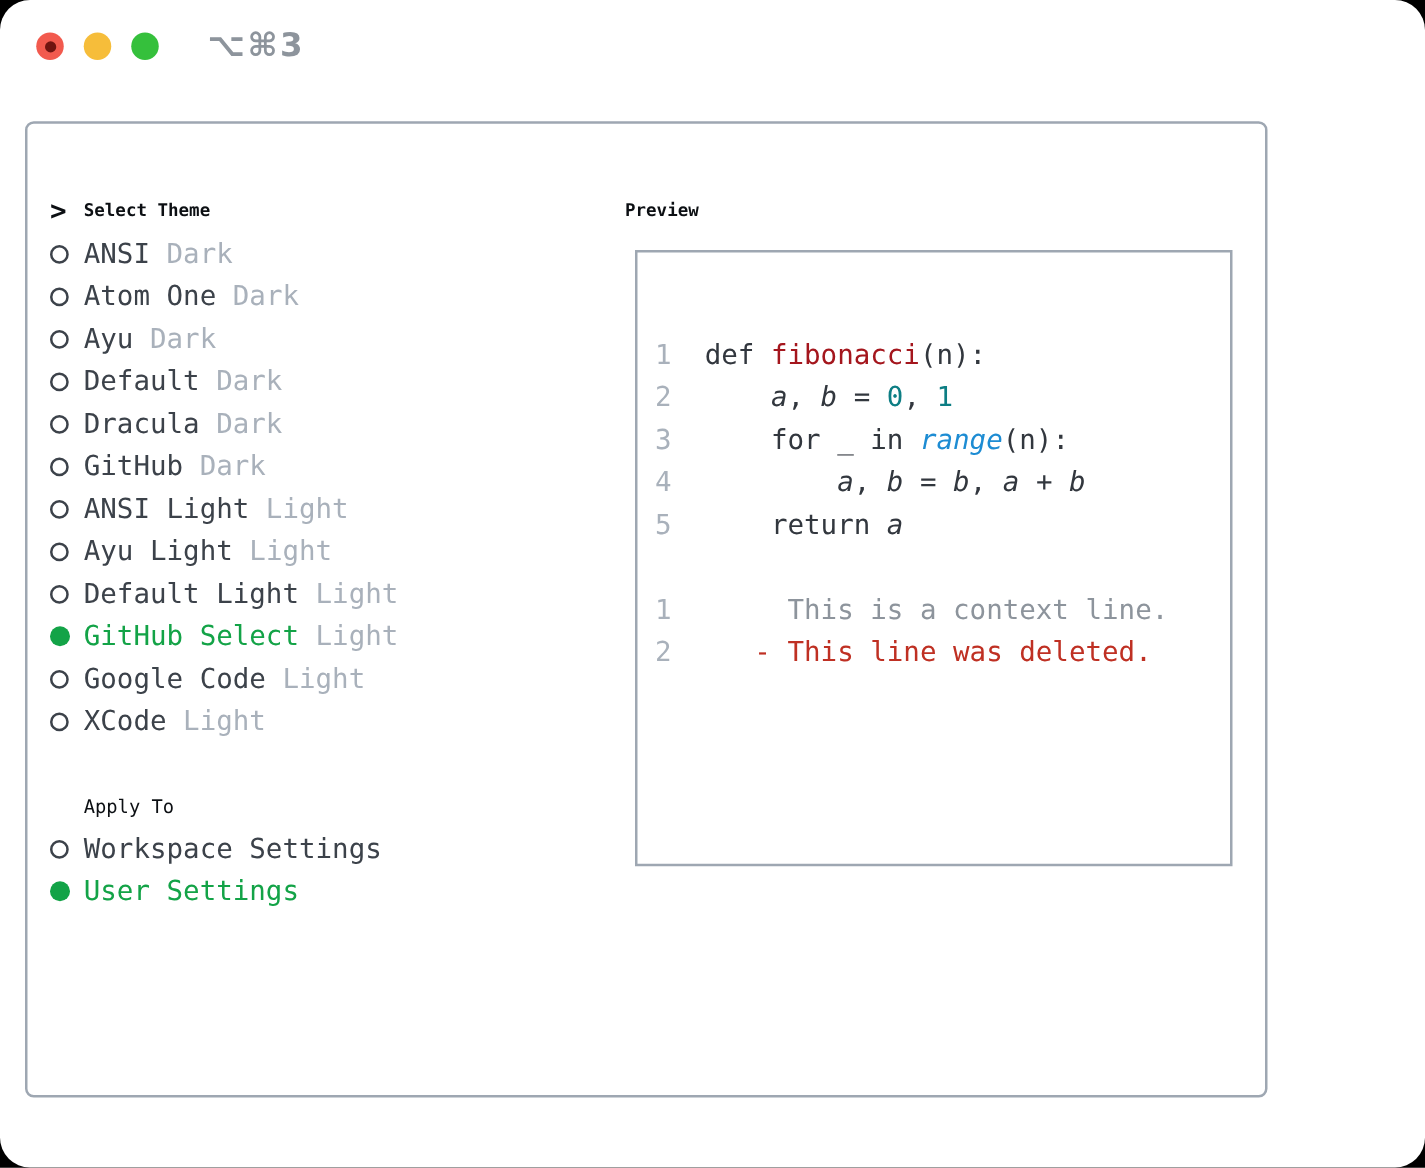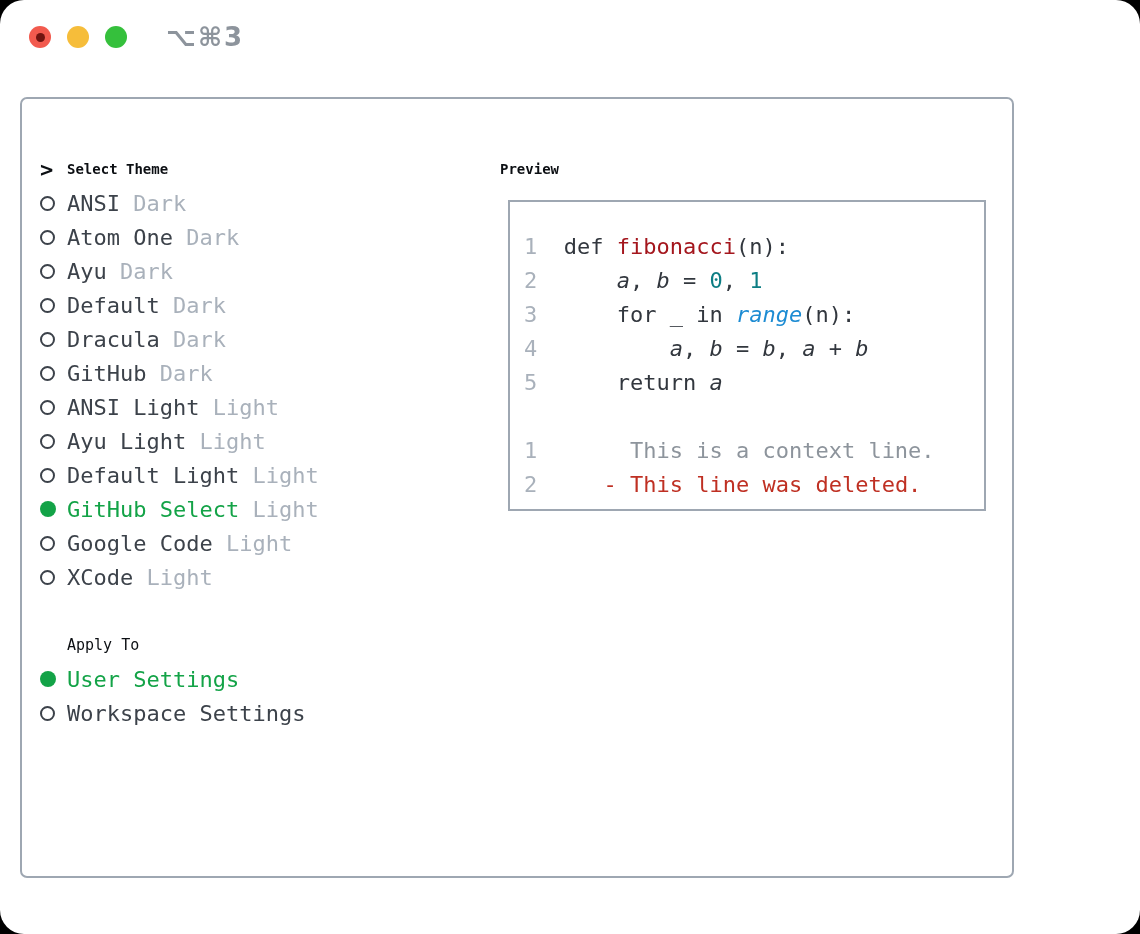--- a/index.html
+++ b/index.html
@@ -35,23 +35,23 @@
   .hdr2{color:var(--text_black);font-size:15px;}
   .radio{box-sizing:border-box;width:15px;height:15px;border-radius:50%;border:2px solid var(--text_dark);}
   .radio.sel{width:16px;height:16px;border:none;background:var(--accent_green);}
   .nm{white-space:pre;}
   .sel-text .nm{color:var(--accent_green);}
   .sfx{white-space:pre;color:var(--muted_gray);}
   .spacer34{height:34px;}
   .hint{width:440px;font-size:22px;line-height:34px;color:var(--hint_gray);}
   
   .preview-box{
-    box-sizing:border-box;margin-top:14px;margin-left:8px;width:478px;height:311px;
+    box-sizing:border-box;margin-top:14px;margin-left:8px;width:478px;height:493px;
     border:2px solid var(--border_gray);background:#fff;
-    padding:28px 14px 45px 14px;overflow:hidden;
+    padding:66px 14px 45px 14px;overflow:hidden;
   }
   .pl{height:34px;line-height:34px;white-space:pre;font-size:22px;}
   .c-ln{color:var(--line_number);}
   .c-p{color:var(--code_plain);}
   .c-fn{color:var(--func_red);}
   .c-num{color:var(--number_teal);}
   .c-bi{color:var(--builtin_blue);font-style:italic;}
   .c-v{color:var(--code_plain);font-style:italic;}
   .c-ctx{color:var(--context_gray);}
   .c-del{color:var(--deleted_red);}
@@ -161,31 +161,31 @@
             <span class="nm">XCode</span>
             <span class="sfx"> Light</span>
           </div>
         </div>
       <div class="spacer34"></div>
       <div class="row">
         <span class="col-icon"></span>
         <span class="hdr2">Apply To</span>
       </div>
       <div id="apply-items">
+          <div class="row">
+            <span class="col-icon">
+              <span class="radio"></span>
+            </span>
+            <span class="nm">Workspace Settings</span>
+          </div>
           <div class="row sel-text">
             <span class="col-icon">
               <span class="radio sel"></span>
             </span>
             <span class="nm">User Settings</span>
-          </div>
-          <div class="row">
-            <span class="col-icon">
-              <span class="radio"></span>
-            </span>
-            <span class="nm">Workspace Settings</span>
           </div>
         </div>
       <div class="spacer34"></div>
     </div>
 
     <div class="right-col">
       <div class="row">
         <span class="hdr">Preview</span>
       </div>
       <div class="preview-box">

